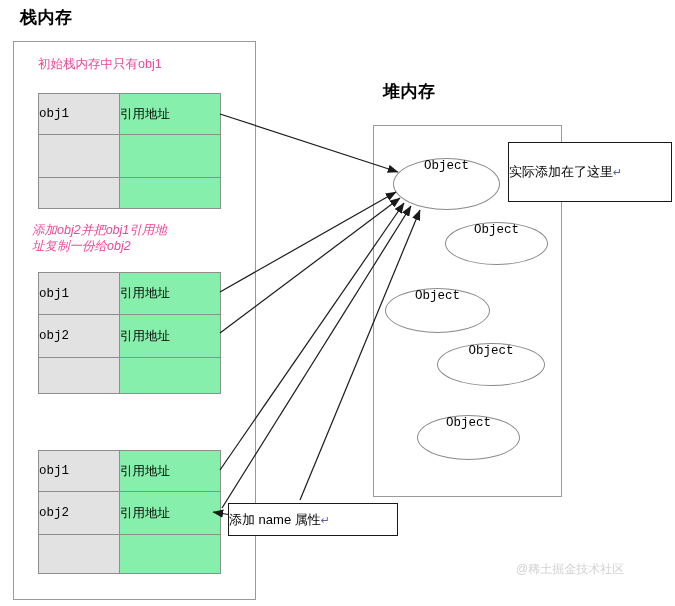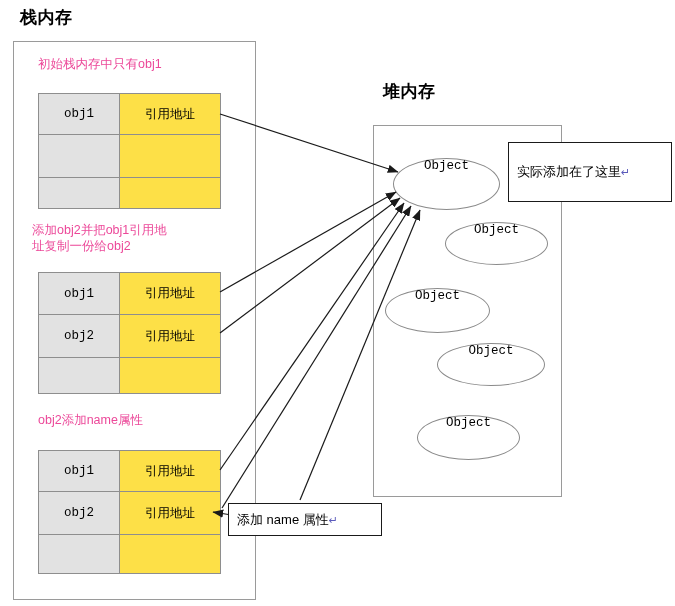--- a/index.html
+++ b/index.html
@@ -51,34 +51,34 @@
   .stack-table {
     position: absolute;
     border-collapse: collapse;
     box-sizing: border-box;
     border: 1px solid #8e8e8e;
     table-layout: fixed;
   }
   .stack-table td {
     border: 1px solid #8e8e8e;
     font-size: 12.5px;
-    text-align: center;
+    text-align: left;
     vertical-align: middle;
     color: #000000;
     padding: 0;
   }
   .cell-name {
     width: 80px;
     background: #e2e2e2;
     font-family: "Liberation Mono", "DejaVu Sans Mono", monospace;
     font-size: 12px;
   }
   .cell-val {
     width: 100px;
-    background: #fde047;
+    background: #86efac;
     font-family: "Liberation Sans", "DejaVu Sans", sans-serif;
   }
 
   
   .heap-obj {
     position: absolute;
     border: 1px solid #8a8a8a;
     border-radius: 50%;
     background: #ffffff;
     display: flex;
@@ -92,21 +92,21 @@
 
   
   .callout {
     position: absolute;
     border: 1px solid #1a1a1a;
     background: #ffffff;
     box-sizing: border-box;
     display: flex;
     flex-direction: column;
     justify-content: center;
-    padding: 3px 8px;
+    padding: 3px 0;
     font-size: 13px;
     line-height: 17px;
     color: #000000;
     white-space: pre;
   }
   .callout .ret {
     color: #5b5bbb;
     font-size: 11px;
   }
 
@@ -149,41 +149,40 @@
       <td class="cell-name" style="height:42px;"></td>
       <td class="cell-val" style="height:42px;"></td>
     </tr>
     <tr>
       <td class="cell-name" style="height:30px;"></td>
       <td class="cell-val" style="height:30px;"></td>
     </tr>
   </tbody>
     </table>
 
-  <div class="caption" style="left:32px; top:222px; width:196px;">添加obj2并把obj1引用地
+  <div class="caption" style="left:32px; top:222px; width:196px;font-style:italic;">添加obj2并把obj1引用地
 址复制一份给obj2</div>
 
   <table class="stack-table" style="left:38px; top:272px; width:180px;">
     <tbody>
         <tr>
       <td class="cell-name" style="height:41px;">obj1</td>
       <td class="cell-val" style="height:41px;">引用地址</td>
     </tr>
     <tr>
       <td class="cell-name" style="height:42px;">obj2</td>
       <td class="cell-val" style="height:42px;">引用地址</td>
     </tr>
     <tr>
       <td class="cell-name" style="height:35px;"></td>
       <td class="cell-val" style="height:35px;"></td>
     </tr>
   </tbody>
     </table>
 
-  <div class="caption" style="left:38px; top:412px; width:190px;">obj2添加name属性</div>
 
   <table class="stack-table" style="left:38px; top:450px; width:180px;">
     <tbody>
         <tr>
       <td class="cell-name" style="height:40px;">obj1</td>
       <td class="cell-val" style="height:40px;">引用地址</td>
     </tr>
     <tr>
       <td class="cell-name" style="height:42px;">obj2</td>
       <td class="cell-val" style="height:42px;">引用地址</td>
@@ -236,18 +235,19 @@
       <line x1="300" y1="500" x2="420" y2="210"></line>
 
       <line x1="250" y1="518" x2="213" y2="512"></line>
     </g>
   </svg>
 
   <div class="callout" style="left:508px; top:142px; width:164px; height:60px;">
     <div><span>实际添加在了这里</span><span class="ret">↵</span></div>
   </div>
 
-  <div class="callout" style="left:228px; top:503px; width:154px; height:33px;">
+  <div class="callout" style="left:228px; top:503px; width:170px; height:33px;">
     <div><span>添加 name 属性</span><span class="ret">↵</span></div>
   </div>
 
+  <div class="watermark" style="left:516px; top:561px;">@稀土掘金技术社区</div>
 
 </div>
 
 </body></html>

